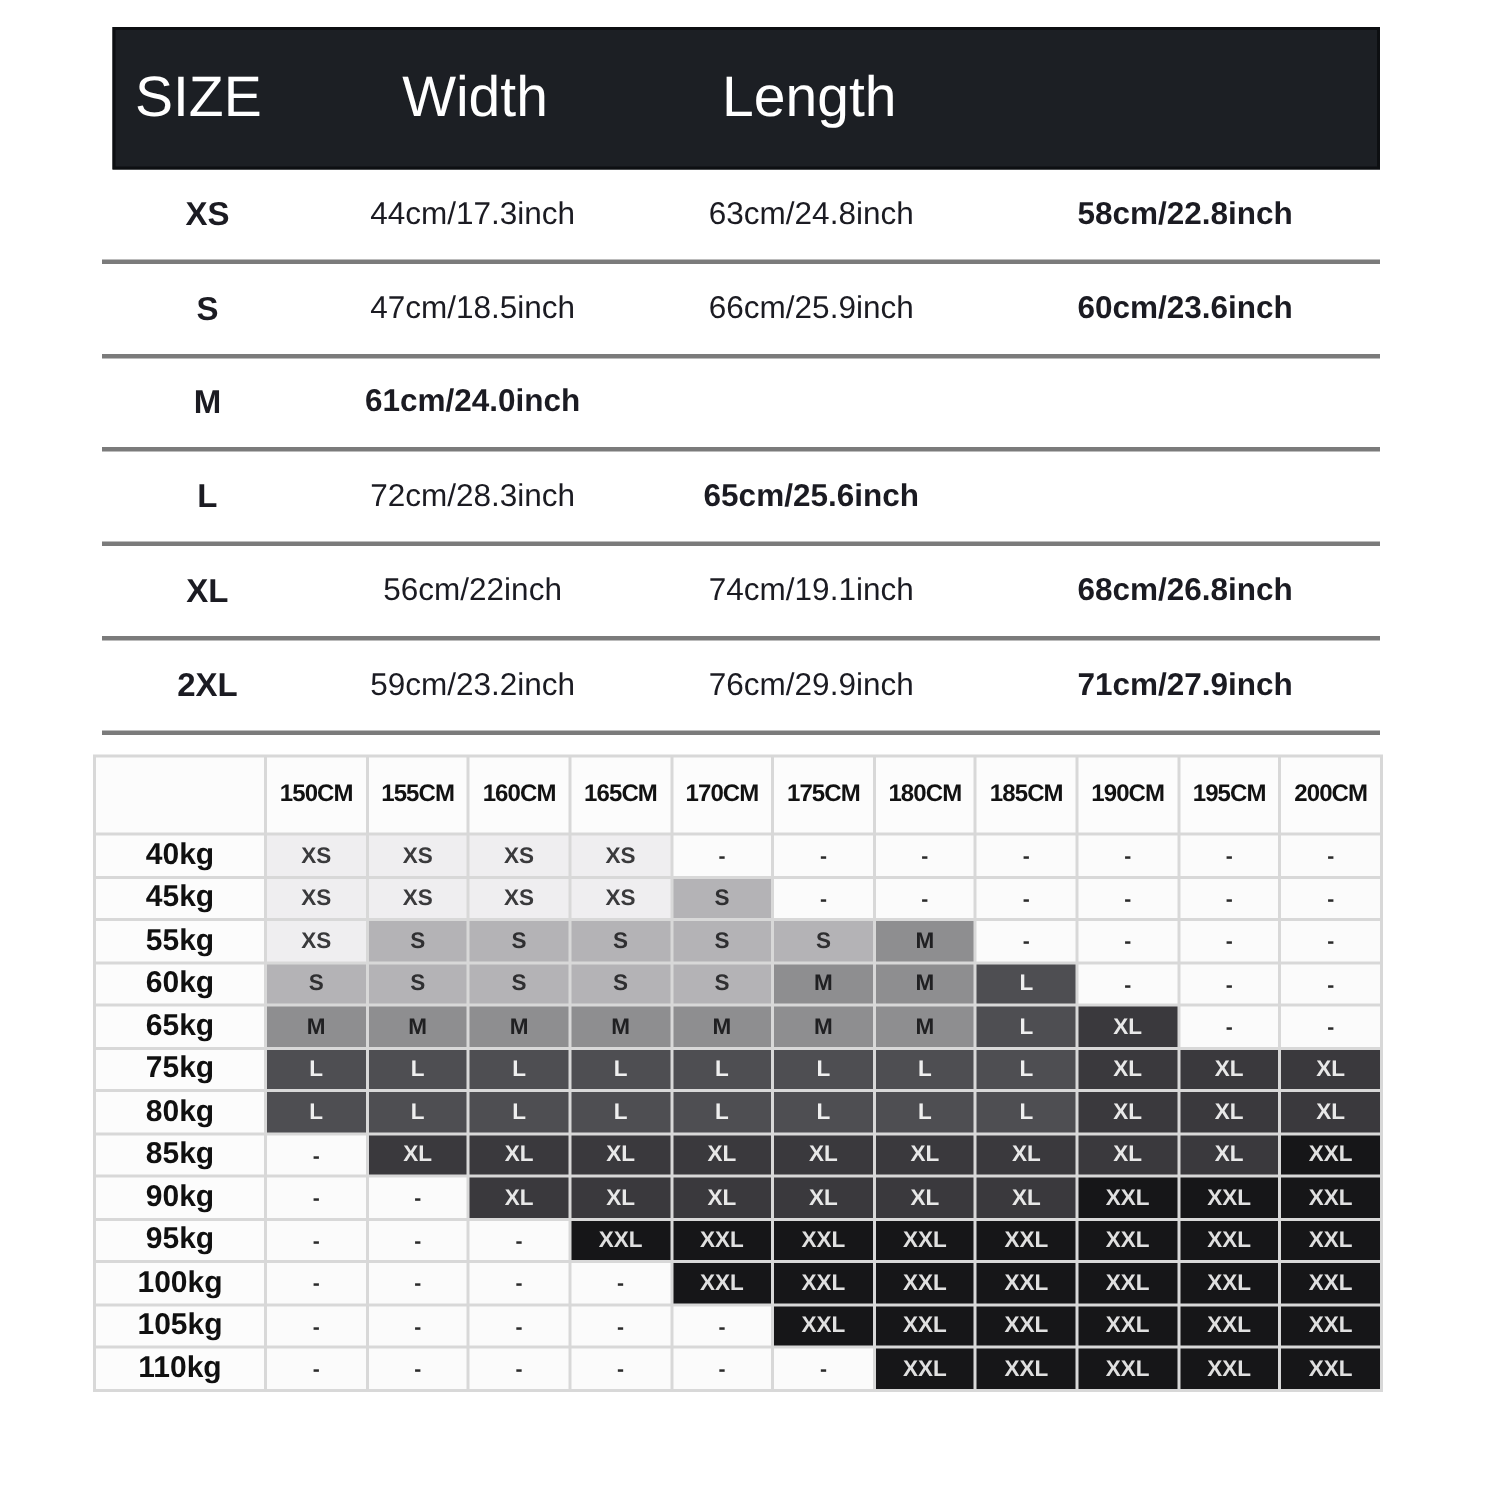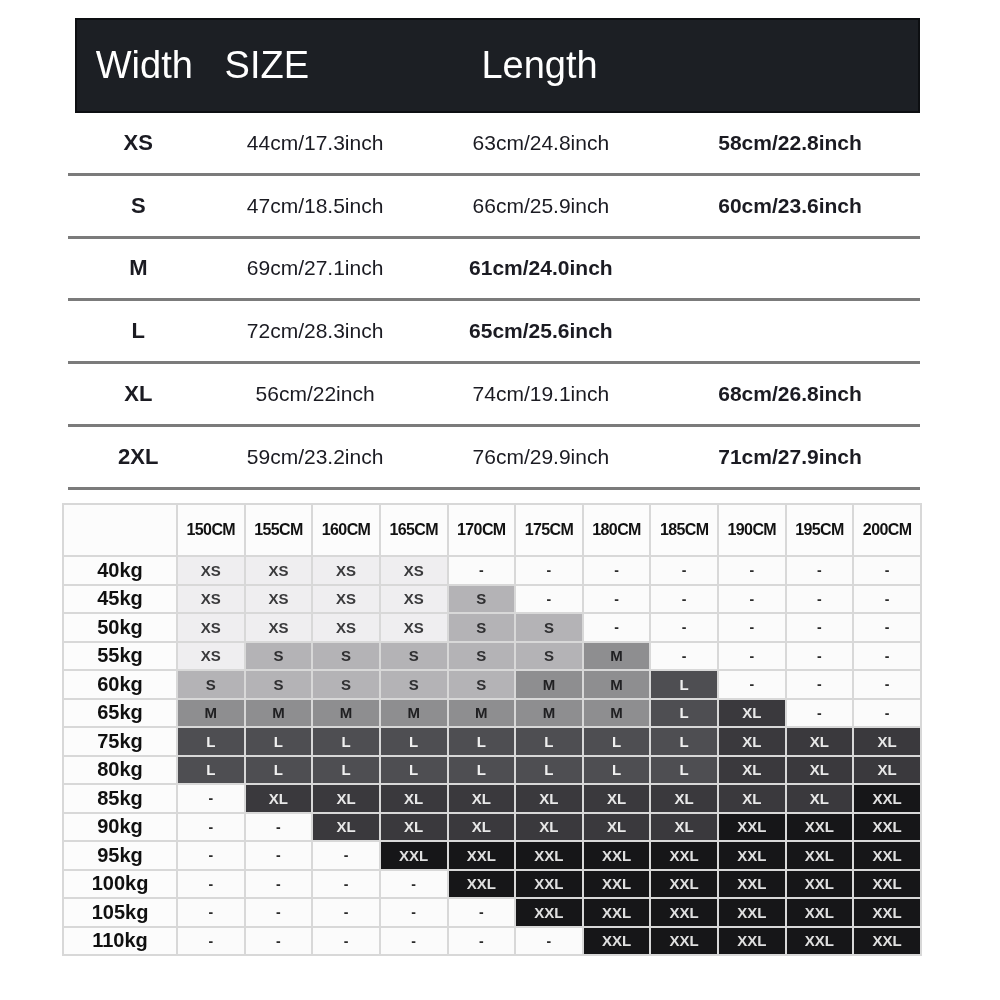--- a/index.html
+++ b/index.html
@@ -85,41 +85,40 @@
     font-size: 15px;
   }
   .matrix .cell.dash { font-size: 14px; }
 </style>
 </head>
 <body>
 
 <div class="page">
 
   <div class="size-header">
+    <div class="hc first">SIZE</div>
     <div class="hc">Width</div>
-    <div class="hc first">SIZE</div>
     <div class="hc">Length</div>
   </div>
 
   <div class="size-rows">
       <div class="size-row">
         <div class="c-size">XS</div>
         <div class="c-width">44cm/17.3inch</div>
         <div class="c-length">63cm/24.8inch</div>
         <div class="c-sleeve">58cm/22.8inch</div>
       </div>
       <div class="size-row">
         <div class="c-size">S</div>
         <div class="c-width">47cm/18.5inch</div>
         <div class="c-length">66cm/25.9inch</div>
         <div class="c-sleeve">60cm/23.6inch</div>
       </div>
       <div class="size-row">
         <div class="c-size">M</div>
-        <div class="c-length">69cm/27.1inch</div>
         <div class="c-sleeve">61cm/24.0inch</div>
       </div>
       <div class="size-row">
         <div class="c-size">L</div>
         <div class="c-length">72cm/28.3inch</div>
         <div class="c-sleeve">65cm/25.6inch</div>
       </div>
       <div class="size-row">
         <div class="c-size">XL</div>
         <div class="c-width">56cm/22inch</div>
@@ -188,34 +187,20 @@
           <td class="cell" style="background: rgb(239, 238, 240); color: rgb(58, 58, 60);">XS</td>
           <td class="cell" style="background: rgb(180, 179, 182); color: rgb(47, 47, 49);">S</td>
           <td class="cell dash" style="background: rgb(251, 251, 251); color: rgb(43, 43, 43);">-</td>
           <td class="cell dash" style="background: rgb(251, 251, 251); color: rgb(43, 43, 43);">-</td>
           <td class="cell dash" style="background: rgb(251, 251, 251); color: rgb(43, 43, 43);">-</td>
           <td class="cell dash" style="background: rgb(251, 251, 251); color: rgb(43, 43, 43);">-</td>
           <td class="cell dash" style="background: rgb(251, 251, 251); color: rgb(43, 43, 43);">-</td>
           <td class="cell dash" style="background: rgb(251, 251, 251); color: rgb(43, 43, 43);">-</td>
         </tr>
         <tr>
-          <th class="row-label">50kg</th>
-          <td class="cell" style="background: rgb(239, 238, 240); color: rgb(58, 58, 60);">XS</td>
-          <td class="cell" style="background: rgb(239, 238, 240); color: rgb(58, 58, 60);">XS</td>
-          <td class="cell" style="background: rgb(239, 238, 240); color: rgb(58, 58, 60);">XS</td>
-          <td class="cell" style="background: rgb(239, 238, 240); color: rgb(58, 58, 60);">XS</td>
-          <td class="cell" style="background: rgb(180, 179, 182); color: rgb(47, 47, 49);">S</td>
-          <td class="cell" style="background: rgb(180, 179, 182); color: rgb(47, 47, 49);">S</td>
-          <td class="cell dash" style="background: rgb(251, 251, 251); color: rgb(43, 43, 43);">-</td>
-          <td class="cell dash" style="background: rgb(251, 251, 251); color: rgb(43, 43, 43);">-</td>
-          <td class="cell dash" style="background: rgb(251, 251, 251); color: rgb(43, 43, 43);">-</td>
-          <td class="cell dash" style="background: rgb(251, 251, 251); color: rgb(43, 43, 43);">-</td>
-          <td class="cell dash" style="background: rgb(251, 251, 251); color: rgb(43, 43, 43);">-</td>
-        </tr>
-        <tr>
           <th class="row-label">55kg</th>
           <td class="cell" style="background: rgb(239, 238, 240); color: rgb(58, 58, 60);">XS</td>
           <td class="cell" style="background: rgb(180, 179, 182); color: rgb(47, 47, 49);">S</td>
           <td class="cell" style="background: rgb(180, 179, 182); color: rgb(47, 47, 49);">S</td>
           <td class="cell" style="background: rgb(180, 179, 182); color: rgb(47, 47, 49);">S</td>
           <td class="cell" style="background: rgb(180, 179, 182); color: rgb(47, 47, 49);">S</td>
           <td class="cell" style="background: rgb(180, 179, 182); color: rgb(47, 47, 49);">S</td>
           <td class="cell" style="background: rgb(142, 142, 144); color: rgb(32, 32, 34);">M</td>
           <td class="cell dash" style="background: rgb(251, 251, 251); color: rgb(43, 43, 43);">-</td>
           <td class="cell dash" style="background: rgb(251, 251, 251); color: rgb(43, 43, 43);">-</td>

